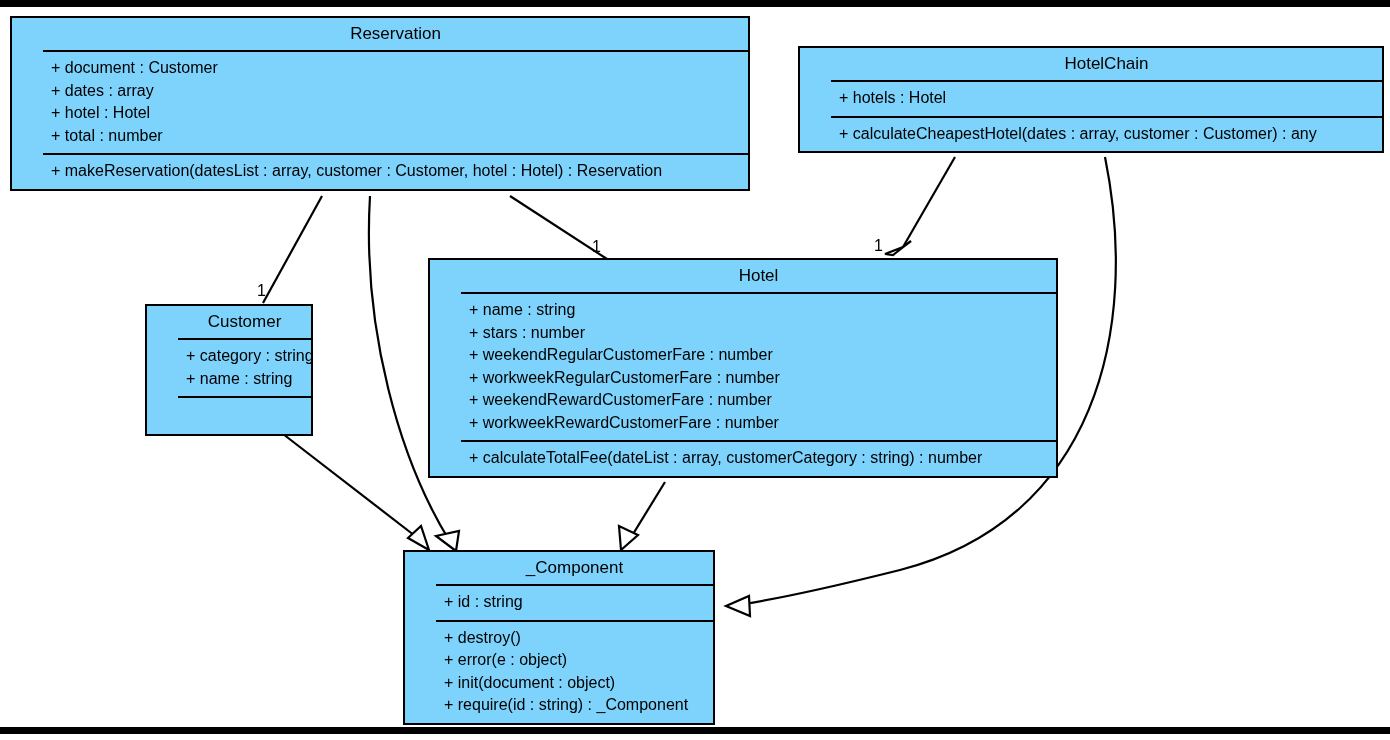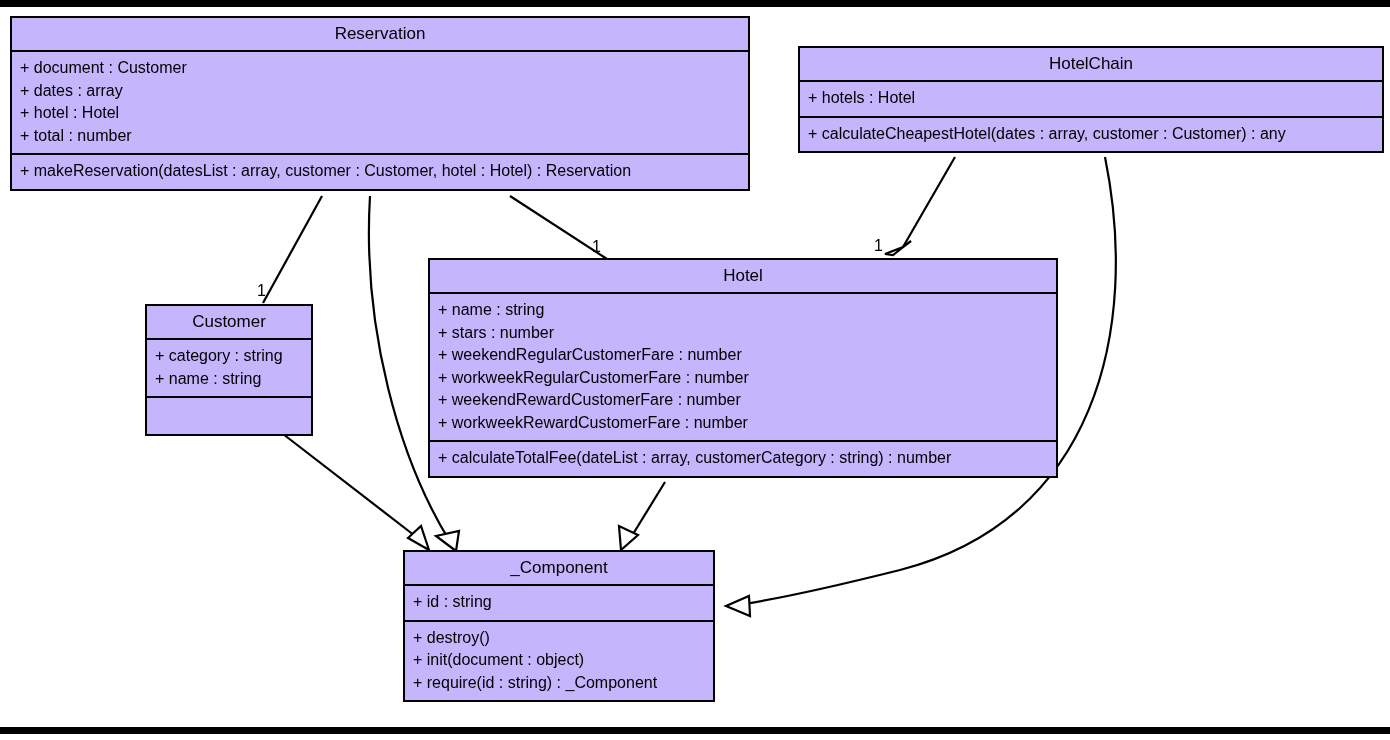--- a/index.html
+++ b/index.html
@@ -21,23 +21,24 @@
     width: 1390px;
     height: 7px;
     background: #000000;
   }
   #band-top { top: 0; }
   #band-bottom { top: 727px; }
 
   .uml-class {
     position: absolute;
     box-sizing: border-box;
-    background: #c4b5fd;
+    background: #7dd3fc;
     border: 2px solid #000000;
     z-index: 5;
+    padding-left: 31px;
   }
   .uml-name {
     box-sizing: border-box;
     text-align: center;
     font-size: 17px;
     color: #000000;
     padding: 5px 6px 6px 6px;
     white-space: nowrap;
     line-height: 1.25;
   }
@@ -164,20 +165,21 @@
     <div class="uml-compartment empty" style="height:38px;"></div>
   </div>
 
   <div class="uml-class" id="cls-component" style="left:403px; top:550px; width:312px;">
     <div class="uml-name">_Component</div>
     <div class="uml-compartment">
       <div class="uml-member">+ id : string</div>
     </div>
     <div class="uml-compartment">
       <div class="uml-member">+ destroy()</div>
+      <div class="uml-member">+ error(e : object)</div>
       <div class="uml-member">+ init(document : object)</div>
       <div class="uml-member">+ require(id : string) : _Component</div>
     </div>
   </div>
 
   <div class="mult-label" style="left:257px; top:283px;">1</div>
   <div class="mult-label" style="left:592px; top:239px;">1</div>
   <div class="mult-label" style="left:874px; top:238px;">1</div>
 
 </div>

